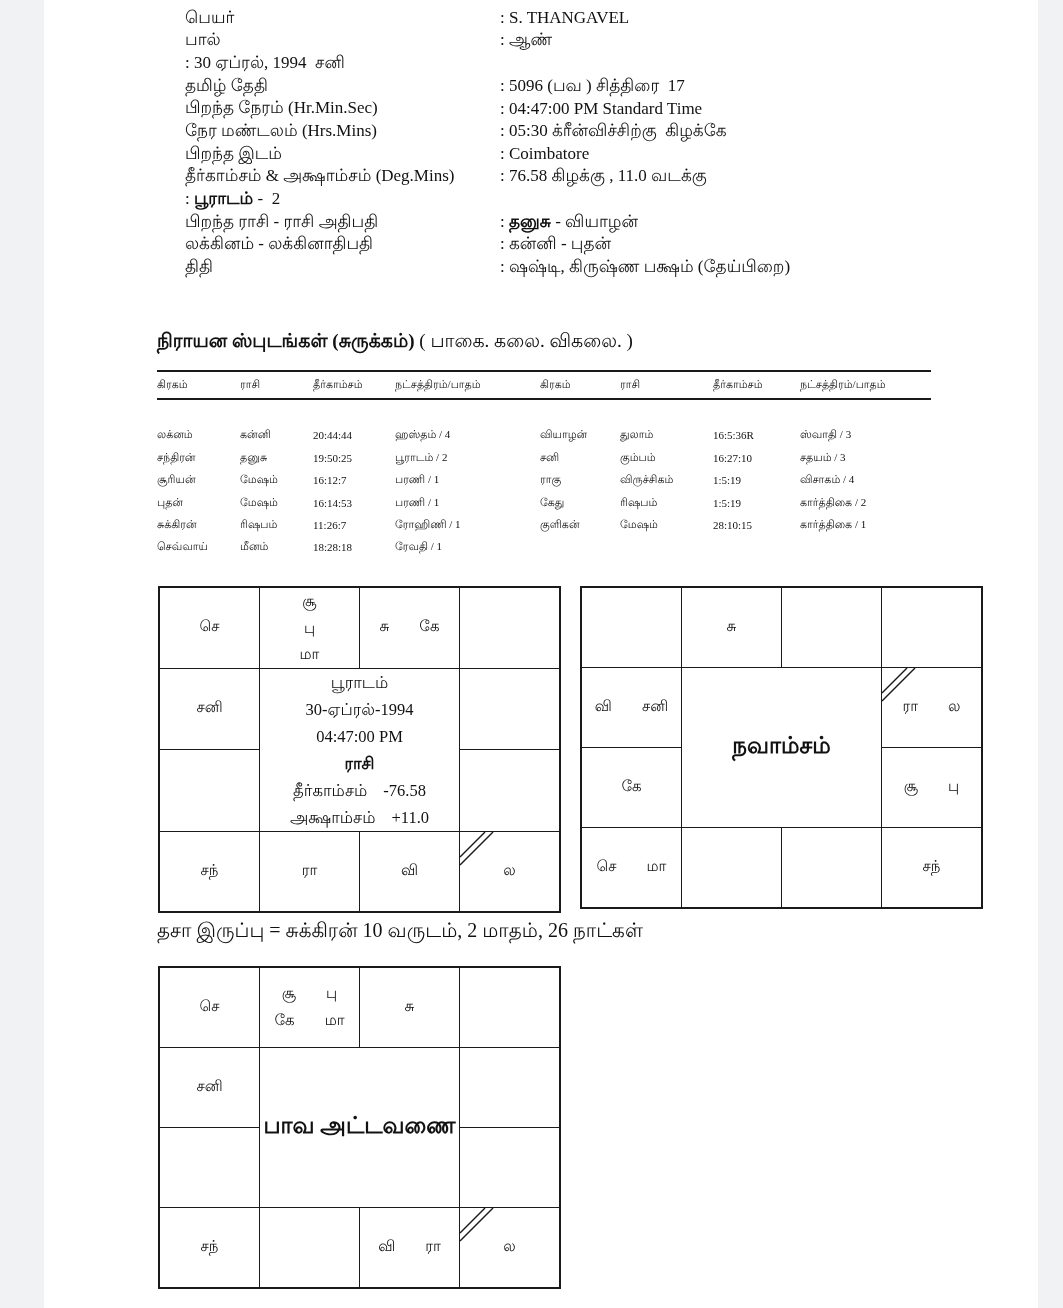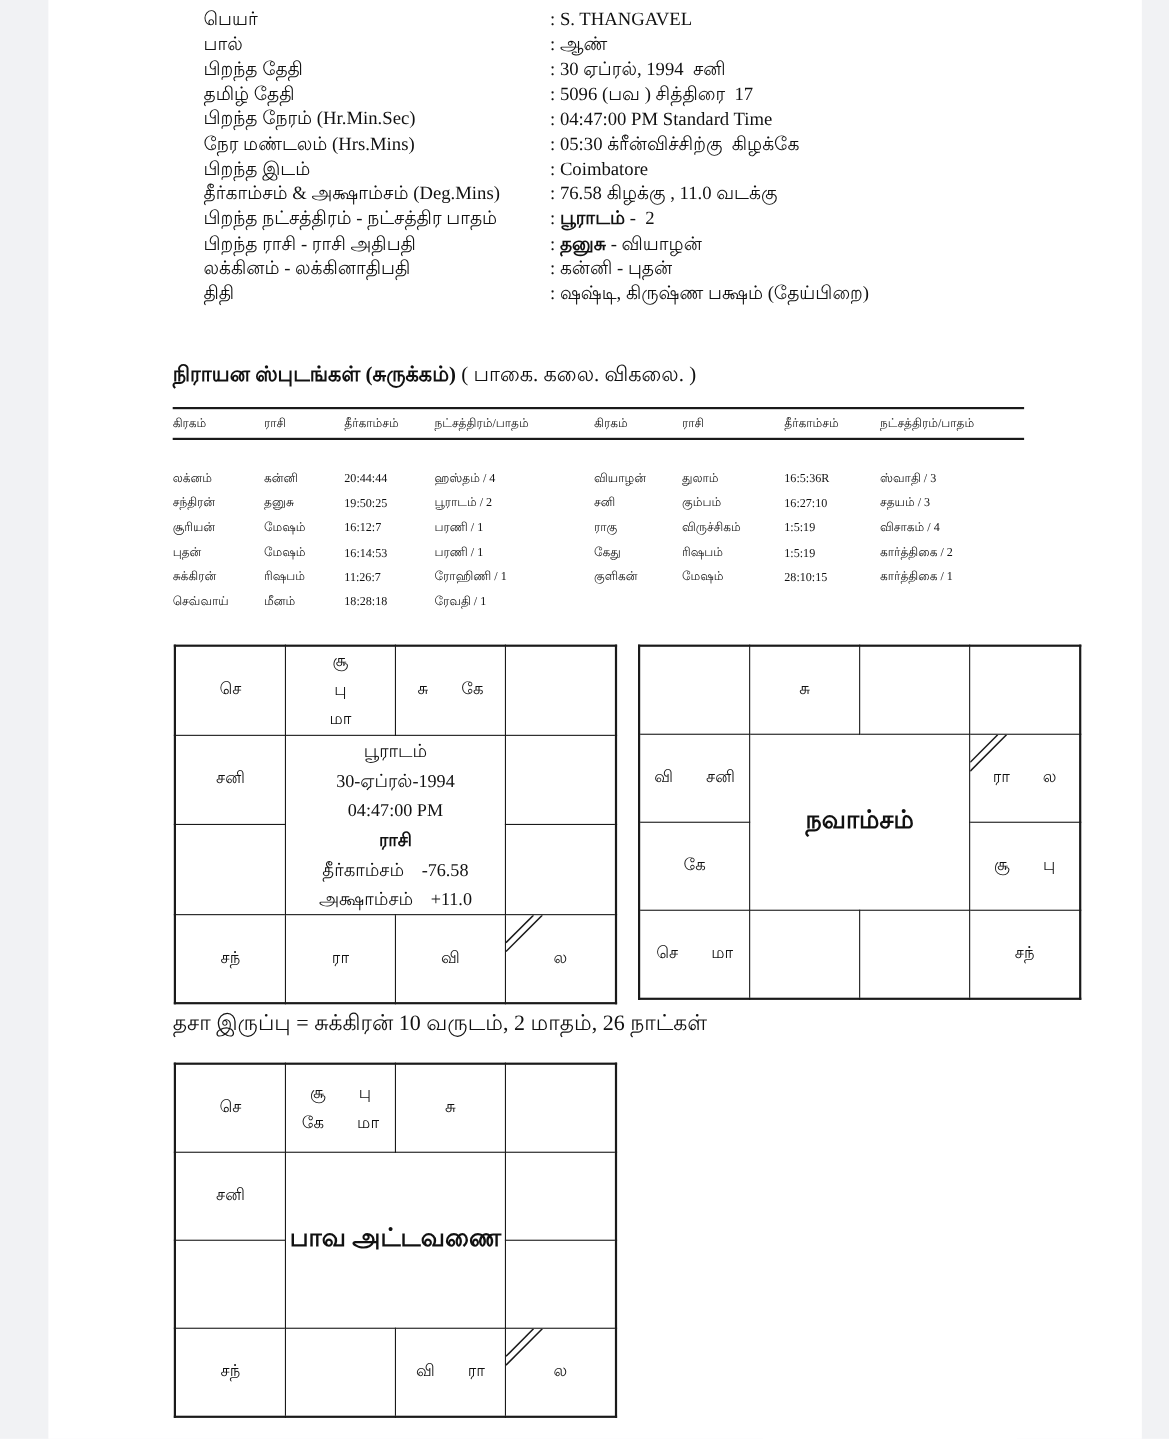--- a/index.html
+++ b/index.html
@@ -52,27 +52,27 @@
   .dasa { position:absolute; left:113px; top:919px; font-size:20px; white-space:pre; }
 </style>
 </head>
 <body>
 
 <div class="paper">
 
   <div class="info">
     <div class="irow"><span class="ilabel">பெயர்</span><span class="ivalue"><span>: </span><b></b><span>S. THANGAVEL</span></span></div>
     <div class="irow"><span class="ilabel">பால்</span><span class="ivalue"><span>: </span><b></b><span>ஆண்</span></span></div>
-    <div class="irow"><span class="ilabel">பிறந்த தேதி</span><span class="ivalue"><span>: </span><b></b><span>30 ஏப்ரல், 1994  சனி</span></span></div>
+    <div class="irow"><span class="ivalue"><span>: </span><b></b><span>30 ஏப்ரல், 1994  சனி</span></span></div>
     <div class="irow"><span class="ilabel">தமிழ் தேதி</span><span class="ivalue"><span>: </span><b></b><span>5096 (பவ ) சித்திரை  17</span></span></div>
     <div class="irow"><span class="ilabel">பிறந்த நேரம் (Hr.Min.Sec)</span><span class="ivalue"><span>: </span><b></b><span>04:47:00 PM Standard Time</span></span></div>
     <div class="irow"><span class="ilabel">நேர மண்டலம் (Hrs.Mins)</span><span class="ivalue"><span>: </span><b></b><span>05:30 க்ரீன்விச்சிற்கு  கிழக்கே</span></span></div>
     <div class="irow"><span class="ilabel">பிறந்த இடம்</span><span class="ivalue"><span>: </span><b></b><span>Coimbatore</span></span></div>
     <div class="irow"><span class="ilabel">தீர்காம்சம் &amp; அக்ஷாம்சம் (Deg.Mins)</span><span class="ivalue"><span>: </span><b></b><span>76.58 கிழக்கு , 11.0 வடக்கு</span></span></div>
-    <div class="irow"><span class="ilabel">பிறந்த நட்சத்திரம் - நட்சத்திர பாதம்</span><span class="ivalue"><span>: </span><b>பூராடம்</b><span> -  2</span></span></div>
+    <div class="irow"><span class="ivalue"><span>: </span><b>பூராடம்</b><span> -  2</span></span></div>
     <div class="irow"><span class="ilabel">பிறந்த ராசி - ராசி அதிபதி</span><span class="ivalue"><span>: </span><b>தனுசு</b><span> - வியாழன்</span></span></div>
     <div class="irow"><span class="ilabel">லக்கினம் - லக்கினாதிபதி</span><span class="ivalue"><span>: </span><b></b><span>கன்னி - புதன்</span></span></div>
     <div class="irow"><span class="ilabel">திதி</span><span class="ivalue"><span>: </span><b></b><span>ஷஷ்டி, கிருஷ்ண பக்ஷம் (தேய்பிறை)</span></span></div>
   </div>
 
   <div class="pt-title"><span class="t-bold">நிராயன ஸ்புடங்கள் (சுருக்கம்)</span><span> ( பாகை. கலை. விகலை. )</span></div>
 
   <div class="pt-head pt-grid">
     <span>கிரகம்</span>
     <span>ராசி</span>

